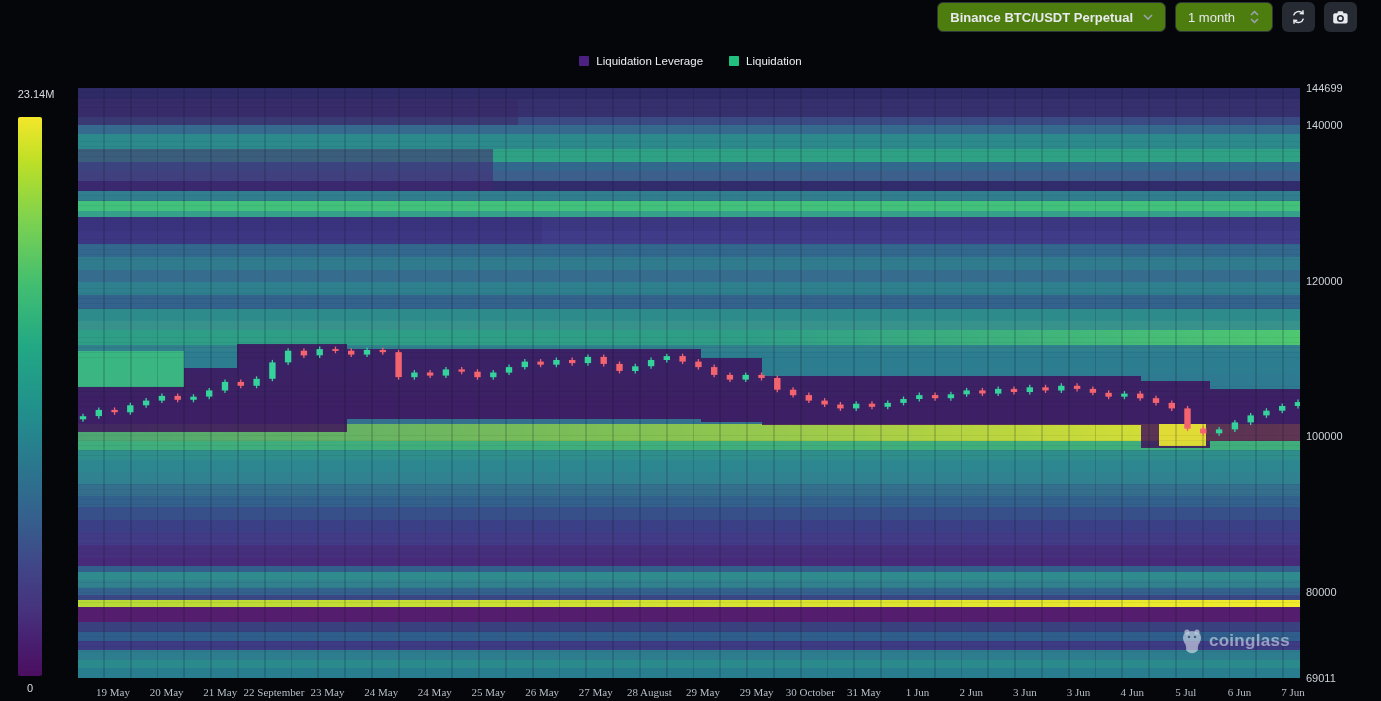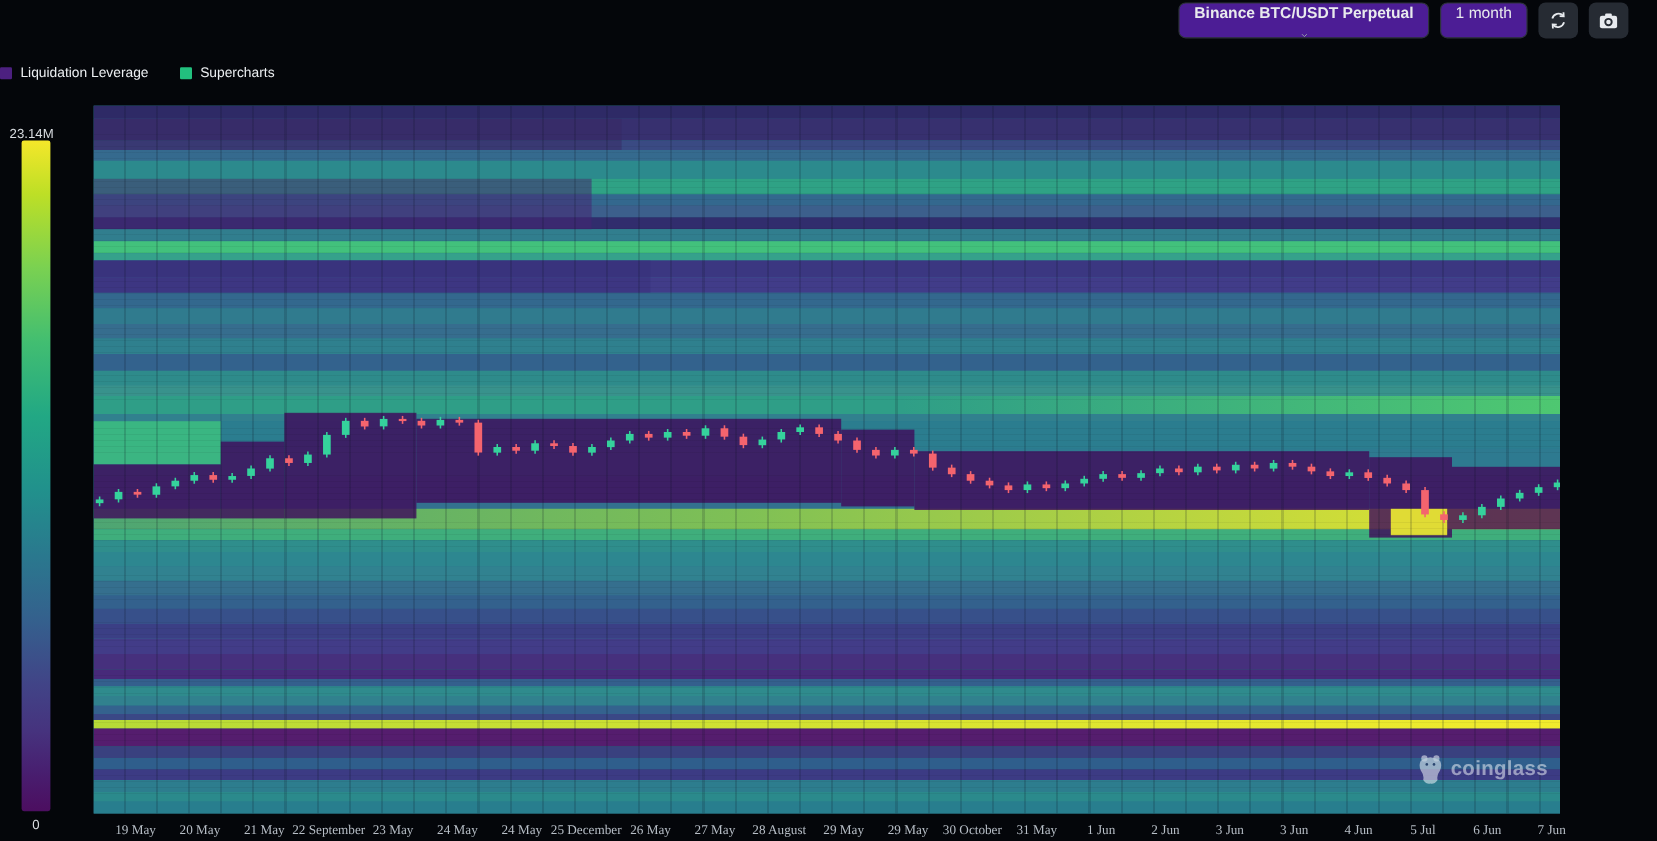--- a/index.html
+++ b/index.html
@@ -3,32 +3,32 @@
 <meta charset="utf-8">
 <style>
   * { margin:0; padding:0; box-sizing:border-box; }
   html,body { background:#04060a; }
   body { font-family:"Liberation Sans", sans-serif; }
   .app { position:relative; width:1381px; height:701px; background:#04060a; overflow:hidden; }
 
   
   .title { position:absolute; left:10px; top:7px; font-size:17.5px; font-weight:bold; color:#f2f4f7; letter-spacing:.2px; }
   .controls { position:absolute; right:24px; top:2px; display:flex; gap:9px; align-items:center; height:30px; }
-  .sel { display:flex; align-items:center; gap:10px; height:30px; padding:0 12px; border:1px solid #2e333c; border-radius:6px; background:#4c1d95; color:#e8eaed; font-size:13px; font-weight:bold; cursor:pointer;flex-direction:column; }
+  .sel { display:flex; align-items:center; gap:10px; height:30px; padding:0 12px; border:1px solid #2e333c; border-radius:6px; background:#4d7c0f; color:#e8eaed; font-size:13px; font-weight:bold; cursor:pointer; }
   .sel.range { font-weight:normal; gap:14px; }
   .icon-btn { width:33px; height:30px; border-radius:6px; background:#262b33; display:flex; align-items:center; justify-content:center; cursor:pointer; border:none; }
 
   
-  .legend { position:absolute; left:0; right:0; top:55px; display:flex; justify-content:flex-start; gap:26px; }
+  .legend { position:absolute; left:0; right:0; top:55px; display:flex; justify-content:center; gap:26px; }
   .leg-item { display:flex; align-items:center; gap:7px; cursor:pointer; }
   .leg-swatch { width:10px; height:10px; border-radius:1px; }
   .leg-label { font-size:11.5px; color:#eceff2; }
 
   
-  .cb-max { position:absolute; left:8px; top:106px; width:56px; text-align:left; font-size:11px; color:#d8dce0; }
+  .cb-max { position:absolute; left:8px; top:88px; width:56px; text-align:center; font-size:11px; color:#d8dce0; }
   .colorbar { position:absolute; left:18px; top:117px; width:24px; height:559px; border-radius:2px;
     background:linear-gradient(180deg,#f4e72a 0%,#bddf26 8%,#7ad151 19%,#42be71 30%,#22a884 41%,#21918c 52%,#2a788e 62%,#355f8d 72%,#414487 81%,#46337e 88%,#481f70 94%,#4c0e60 100%); }
   .cb-min { position:absolute; left:18px; top:682px; width:24px; text-align:center; font-size:11px; color:#d8dce0; }
 
   
   .plot { position:absolute; left:78px; top:88px; width:1222px; height:590px; background:#2a7a8e; overflow:hidden; }
   .layer { position:absolute; inset:0; }
   .hm-band { position:absolute; left:0; width:100%; }
   .hm-ov { position:absolute; }
   .texture-v { position:absolute; inset:0; pointer-events:none;
@@ -82,21 +82,21 @@
     </button>
   </div>
 
   <div class="legend">
     <div class="leg-item">
       <span class="leg-swatch" style="background: rgb(76, 32, 128);"></span>
       <span class="leg-label">Liquidation Leverage</span>
     </div>
     <div class="leg-item">
       <span class="leg-swatch" style="background: rgb(34, 192, 126);"></span>
-      <span class="leg-label">Supercharts</span>
+      <span class="leg-label">Liquidation</span>
     </div>
   </div>
 
   <div class="cb-max">23.14M</div>
   <div class="colorbar"></div>
   <div class="cb-min">0</div>
 
   <div class="plot">
     <div class="layer" id="hm-layer">
         <div class="hm-band" style="top: 0%; height: 1.84838%; background: rgb(46, 42, 102);"></div>
@@ -334,29 +334,37 @@
             <circle cx="16" cy="4" r="2.6"></circle>
           <path d="M3 6 Q11 0 19 6 Q21 10 19 14 Q16 18 17 22 Q14 26 11 25 Q8 26 5 22 Q6 18 3 14 Q1 10 3 6 Z"></path>
         </g>
         <circle cx="8" cy="9" r="1.1" fill="#2a3f66"></circle>
           <circle cx="14" cy="9" r="1.1" fill="#2a3f66"></circle>
       </svg>
       <span class="wm-text">coinglass</span>
     </div>
   </div>
 
+  <div class="y-axis" id="price-axis">
+      <span class="ytick" style="top: calc(0% - 6px);">144699</span>
+      <span class="ytick" style="top: calc(6.20838% - 6px);">140000</span>
+      <span class="ytick" style="top: calc(32.6326% - 6px);">120000</span>
+      <span class="ytick" style="top: calc(59.0569% - 6px);">100000</span>
+      <span class="ytick" style="top: calc(85.4812% - 6px);">80000</span>
+      <span class="ytick" style="top: calc(100% - 6px);">69011</span>
+    </div>
   <div class="x-axis" id="time-axis">
       <span class="xtick" style="left: 2.86416%;">19 May</span>
       <span class="xtick" style="left: 7.25368%; text-align: center;">20 May</span>
       <span class="xtick" style="left: 11.6432%;">21 May</span>
       <span class="xtick" style="left: 16.0327%;">22 September</span>
       <span class="xtick" style="left: 20.4223%;">23 May</span>
       <span class="xtick" style="left: 24.8118%;">24 May</span>
       <span class="xtick" style="left: 29.2013%;">24 May</span>
-      <span class="xtick" style="left: 33.5908%;">25 December</span>
+      <span class="xtick" style="left: 33.5908%;">25 May</span>
       <span class="xtick" style="left: 37.9804%;">26 May</span>
       <span class="xtick" style="left: 42.3699%;">27 May</span>
       <span class="xtick" style="left: 46.7594%;">28 August</span>
       <span class="xtick" style="left: 51.1489%;">29 May</span>
       <span class="xtick" style="left: 55.5385%;">29 May</span>
       <span class="xtick" style="left: 59.928%;">30 October</span>
       <span class="xtick" style="left: 64.3175%;">31 May</span>
       <span class="xtick" style="left: 68.707%;">1 Jun</span>
       <span class="xtick" style="left: 73.0966%;">2 Jun</span>
       <span class="xtick" style="left: 77.4861%;">3 Jun</span>

